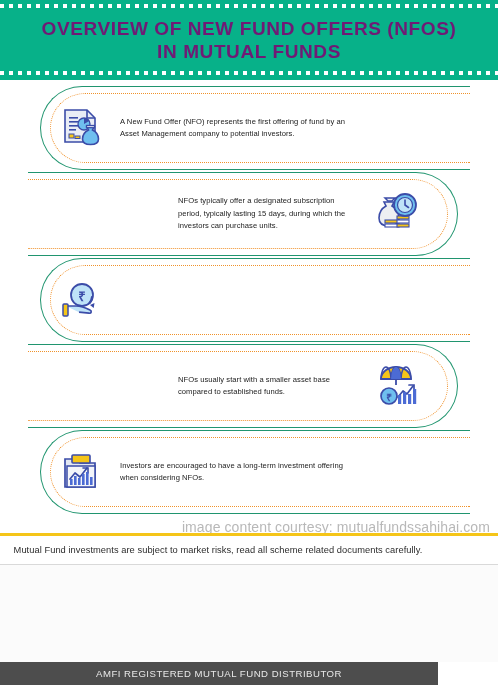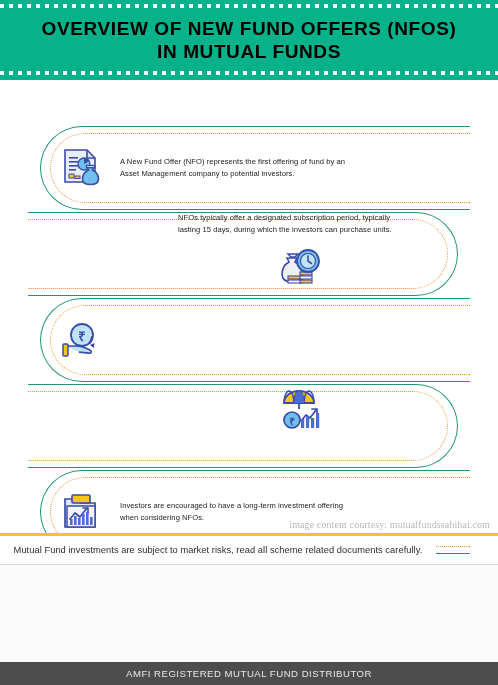--- a/index.html
+++ b/index.html
@@ -40,39 +40,38 @@
     background-image: repeating-linear-gradient(
       to right,
       #ffffff 0px, #ffffff 4px,
       rgba(255,255,255,0) 4px, rgba(255,255,255,0) 9px
     );
   }
   .header-dots-top { top: 4px; }
   .header-dots-bottom { bottom: 5px; }
 
   .header-title {
-    color: #000000;
+    color: #701a75;
     font-size: 19px;
     font-weight: bold;
     letter-spacing: 0.6px;
     line-height: 23px;
     text-align: center;
     text-transform: uppercase;
     padding: 0 18px;
     white-space: pre-line;
   }
 
   
   .cards {
     position: absolute;
     left: 0;
     top: 86px;
     width: 498px;
     height: 440px;
-    margin-top: 40px;
   }
 
   .card {
     position: absolute;
     width: 430px;
     height: 84px;
   }
   .card.left  { left: 40px; }
   .card.right { left: 28px; }
 
@@ -117,21 +116,21 @@
   .card-inner {
     position: absolute;
     top: 0;
     left: 0;
     width: 100%;
     height: 84px;
     display: flex;
     align-items: center;
   }
   .card.left  .card-inner { padding-left: 16px;  padding-right: 120px; }
-  .card.right .card-inner { padding-left: 150px; padding-right: 34px; flex-direction: column; }
+  .card.right .card-inner { padding-left: 150px; padding-right: 34px; flex-direction: row; }
 
   .card-icon {
     width: 52px;
     height: 52px;
     flex: 0 0 52px;
     display: flex;
     align-items: center;
     justify-content: center;
   }
   .card-icon svg { display: block; }
@@ -143,24 +142,23 @@
     letter-spacing: 0.05px;
   }
   .card.left  .card-text { margin-left: 12px; }
   .card.right .card-text { margin-right: 14px; flex: 1; }
 
   
   .courtesy {
     position: absolute;
     right: 8px;
     top: 519px;
-    font-size: 10px;
+    font-size: 14px;
     color: #b8b8b8;
     letter-spacing: 0.1px;
-    font-family: Liberation Serif, serif;
   }
 
   .yellow-rule {
     position: absolute;
     left: 0;
     top: 533px;
     width: 498px;
     height: 3px;
     background: #F5C518;
   }
@@ -195,21 +193,21 @@
     top: 565px;
     width: 498px;
     height: 97px;
     background: #fbfbfb;
   }
 
   .bottom-bar {
     position: absolute;
     left: 0;
     bottom: 0;
-    width: 498px;
+    width: 438px;
     height: 23px;
     background: #4D4D4D;
     display: flex;
     align-items: center;
     justify-content: center;
   }
   .bottom-bar-text {
     color: #e8e8e8;
     font-size: 9.6px;
     letter-spacing: 0.5px;
@@ -290,20 +288,21 @@
             <rect x="6" y="29" width="5" height="12" rx="1" fill="#F5C518" stroke="#3B4CA8" stroke-width="1.5"></rect>
           </svg>
         </div>
       </div>
     </div>
 
     <div class="card right" style="top:258px;">
       <div class="pill-teal"></div>
       <div class="pill-dots"></div>
       <div class="card-inner">
+        <div class="card-text">NFOs usually start with a smaller asset base compared to established funds.</div>
         <div class="card-icon">
           <svg width="50" height="50" viewBox="0 0 50 50">
             <path d="M8 18 a15 12 0 0 1 30 0 z" fill="#F5C518" stroke="#3B4CA8" stroke-width="1.8"></path>
             <path d="M8 18 a5 12 0 0 1 10 0 a5 12 0 0 1 10 0 a5 12 0 0 1 10 0" fill="none" stroke="#3B4CA8" stroke-width="1.5"></path>
             <path d="M18 18 a5 12 0 0 1 10 0 z" fill="#4C6BD4"></path>
             <path d="M23 18 v6" fill="none" stroke="#3B4CA8" stroke-width="1.8"></path>
             <path d="M25 36 l5 -6 l4 3 l6 -8" fill="none" stroke="#3B4CA8" stroke-width="1.7" stroke-linecap="round" stroke-linejoin="round"></path>
             <path d="M36 24 h5 v5" fill="none" stroke="#3B4CA8" stroke-width="1.7" stroke-linecap="round"></path>
             <rect x="25" y="34" width="3.2" height="9" fill="#4C6BD4"></rect>
             <rect x="30" y="31" width="3.2" height="12" fill="#4C6BD4"></rect>

